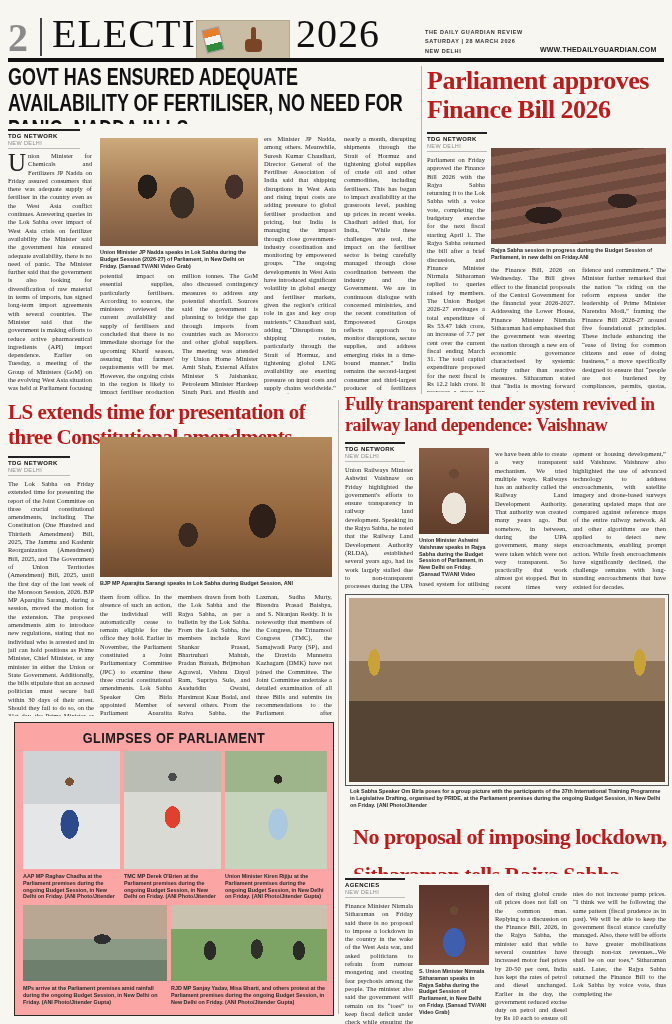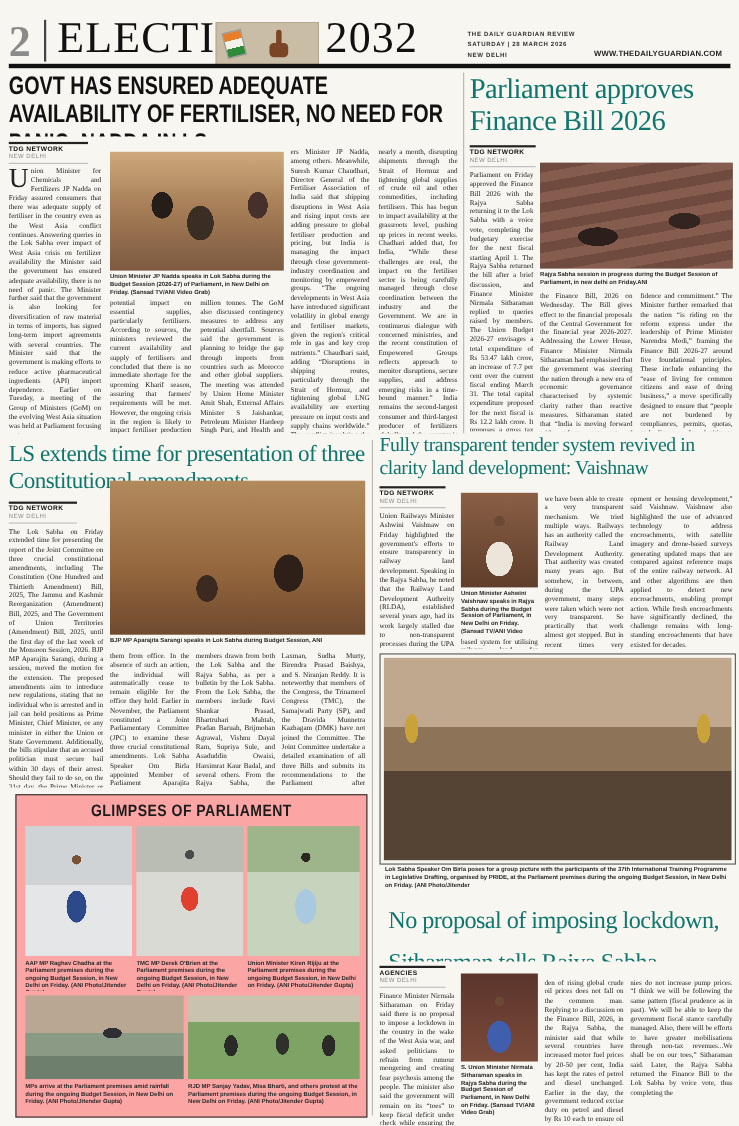--- a/index.html
+++ b/index.html
@@ -20,21 +20,21 @@
   .hand{position:absolute;}
   .hand .finger{position:absolute;left:6px;top:0;width:5px;height:15px;background:#7a4526;border-radius:3px;}
   .hand .fist{position:absolute;left:0;top:12px;width:17px;height:13px;background:#7a4526;border-radius:4px;}
   .mast-right{font-family:"Liberation Sans",sans-serif;font-size:5.5px;font-weight:700;
     letter-spacing:.6px;color:#333;line-height:1.7;}
   .website{font-family:"Liberation Sans",sans-serif;font-size:7px;font-weight:700;color:#222;letter-spacing:.2px;}
   .toprule{background:#111;}
   
   .h-sans{font-family:"Liberation Sans",sans-serif;font-weight:700;color:#111;}
   .cond{transform:scaleX(.78);transform-origin:0 0;width:128%;}
-  .h-serif{font-family:"Liberation Serif",serif;font-weight:400;color:#0f766e;}
+  .h-serif{font-family:"Liberation Serif",serif;font-weight:700;color:#b91c1c;}
   
   .byline{font-family:"Liberation Sans",sans-serif;border-top:2px solid #222;border-bottom:1px solid #bbb;
     padding:1.5px 0 2px 0;}
   .byline .nm{font-size:6px;font-weight:700;letter-spacing:.4px;color:#111;}
   .byline .lc{font-size:5.5px;color:#8a8a8a;letter-spacing:.4px;margin-top:1px;}
   .col{font-size:6.5px;line-height:8.3px;text-align:justify;overflow:hidden;color:#232323;}
   .dropcap::first-letter{float:left;font-size:25px;line-height:20px;padding:1px 2px 0 0;font-weight:400;}
   .caption{font-family:"Liberation Sans",sans-serif;font-weight:700;font-size:5.4px;line-height:6.8px;
     color:#2a2a2a;overflow:hidden;}
   .vrule{width:1px;background:#b8b4ac;}
@@ -97,21 +97,21 @@
 <div class="abs pagenum" style="left:8px;top:14px;">2</div>
 <div class="abs hdr-div" style="left:40px;top:18px;height:38px;"></div>
 <div class="abs masthead" style="left:52px;top:10px;">ELECTION</div>
 <div class="abs ec-box" style="left:196px;top:20px;width:92px;height:38px;">
   <span class="ec-stripes"></span>
   <span class="hand" style="left:48px;top:6px;width:18px;height:27px;">
     <span class="finger"></span>
       <span class="fist"></span>
   </span>
 </div>
-<div class="abs masthead" style="left:296px;top:10px;">2032</div>
+<div class="abs masthead" style="left:296px;top:10px;">2026</div>
 <div class="abs mast-right" style="left:425px;top:28px;width:200px;">
   <div>THE DAILY GUARDIAN REVIEW</div>
   <div>SATURDAY | 28 MARCH 2026</div>
   <div>NEW DELHI</div>
 </div>
 <div class="abs website" style="left:540px;top:46px;">WWW.THEDAILYGUARDIAN.COM</div>
 <div class="abs toprule" style="left:8px;top:58px;width:656px;height:3.5px;"></div>
 
 <div class="abs" style="left:8px;top:64px;width:412px;height:60px;overflow:hidden;">
   <div class="h-sans cond" style="font-size:23px;line-height:26px;">GOVT HAS ENSURED ADEQUATE AVAILABILITY OF FERTILISER, NO NEED FOR PANIC: NADDA IN LS</div>
@@ -146,21 +146,21 @@
   <div class="lc">NEW DELHI</div>
 </div>
 <div class="abs col" style="left:8px;top:480px;width:86px;height:236px;">The Lok Sabha on Friday extended time for presenting the report of the Joint Committee on three crucial constitutional amendments, including The Constitution (One Hundred and Thirtieth Amendment) Bill, 2025, The Jammu and Kashmir Reorganization (Amendment) Bill, 2025, and The Government of Union Territories (Amendment) Bill, 2025, until the first day of the last week of the Monsoon Session, 2026. BJP MP Aparajita Sarangi, during a session, moved the motion for the extension. The proposed amendments aim to introduce new regulations, stating that no individual who is arrested and in jail can hold positions as Prime Minister, Chief Minister, or any minister in either the Union or State Government. Additionally, the bills stipulate that an accused politician must secure bail within 30 days of their arrest. Should they fail to do so, on the 31st day, the Prime Minister or Chief Minister will be required to remove</div>
 <div class="abs photo ph-sarangi" style="left:100px;top:437px;width:232px;height:140px;"></div>
 <div class="abs caption" style="left:100px;top:580px;width:232px;height:8px;">BJP MP Aparajita Sarangi speaks in Lok Sabha during Budget Session, ANI</div>
 <div class="abs col" style="left:100px;top:593px;width:72px;height:122px;">them from office. In the absence of such an action, the individual will automatically cease to remain eligible for the office they hold. Earlier in November, the Parliament constituted a Joint Parliamentary Committee (JPC) to examine these three crucial constitutional amendments. Lok Sabha Speaker Om Birla appointed Member of Parliament Aparajita Sarangi as the Chairperson of the Committee. The Committee comprises a total of 31</div>
 <div class="abs col" style="left:178px;top:593px;width:72px;height:122px;">members drawn from both the Lok Sabha and the Rajya Sabha, as per a bulletin by the Lok Sabha. From the Lok Sabha, the members include Ravi Shankar Prasad, Bhartruhari Mahtab, Pradan Baruah, Brijmohan Agrawal, Vishnu Dayal Ram, Supriya Sule, and Asaduddin Owaisi, Harsimrat Kaur Badal, and several others. From the Rajya Sabha, the nominated members include Brij Lal, Ujjwal Nikam, Nabam Rebia, Dr. K.</div>
 <div class="abs col" style="left:256px;top:593px;width:76px;height:122px;">Laxman, Sudha Murty, Birendra Prasad Baishya, and S. Niranjan Reddy. It is noteworthy that members of the Congress, the Trinamool Congress (TMC), the Samajwadi Party (SP), and the Dravida Munnetra Kazhagam (DMK) have not joined the Committee. The Joint Committee undertake a detailed examination of all three Bills and submits its recommendations to the Parliament after comprehensive deliberations.</div>
 <div class="abs vrule" style="left:338px;top:400px;height:614px;"></div>
 
-<div class="abs h-serif" style="left:345px;top:394px;width:322px;font-size:18px;line-height:21px;letter-spacing:-.4px;height:44px;overflow:hidden;">Fully transparent tender system revived in clarity land development: Vaishnaw</div>
+<div class="abs h-serif" style="left:345px;top:394px;width:322px;font-size:18px;line-height:21px;letter-spacing:-.4px;height:44px;overflow:hidden;">Fully transparent tender system revived in railway land dependence: Vaishnaw</div>
 <div class="abs byline" style="left:345px;top:442px;width:60px;">
   <div class="nm">TDG NETWORK</div>
   <div class="lc">NEW DELHI</div>
 </div>
 <div class="abs col" style="left:345px;top:466px;width:68px;height:124px;">Union Railways Minister Ashwini Vaishnaw on Friday highlighted the government's efforts to ensure transparency in railway land development. Speaking in the Rajya Sabha, he noted that the Railway Land Development Authority (RLDA), established several years ago, had its work largely stalled due to non-transparent processes during the UPA government. In recent years, however, the government has introduced a fully transparent, tender-</div>
 <div class="abs photo ph-vaishnaw" style="left:419px;top:448px;width:70px;height:86px;"></div>
 <div class="abs caption" style="left:419px;top:537px;width:70px;height:40px;">Union Minister Ashwini Vaishnaw speaks in Rajya Sabha during the Budget Session of Parliament, in New Delhi on Friday. (Sansad TV/ANI Video Grab) Image ID</div>
 <div class="abs col" style="left:419px;top:580px;width:70px;height:10px;">based system for utilising railway land for commercial and housing projects. “Over the last few years</div>
 <div class="abs col" style="left:495px;top:450px;width:72px;height:140px;">we have been able to create a very transparent mechanism. We tried multiple ways. Railways has an authority called the Railway Land Development Authority. That authority was created many years ago. But somehow, in between, during the UPA government, many steps were taken which were not very transparent. So practically that work almost got stopped. But in recent times very transparent methods have been created in a very authentic tender-based mechanism where the land is then used for commercial devel-</div>
 <div class="abs col" style="left:573px;top:450px;width:93px;height:140px;">opment or housing development,” said Vaishnaw. Vaishnaw also highlighted the use of advanced technology to address encroachments, with satellite imagery and drone-based surveys generating updated maps that are compared against reference maps of the entire railway network. AI and other algorithms are then applied to detect new encroachments, enabling prompt action. While fresh encroachments have significantly declined, the challenge remains with long-standing encroachments that have existed for decades.</div>

